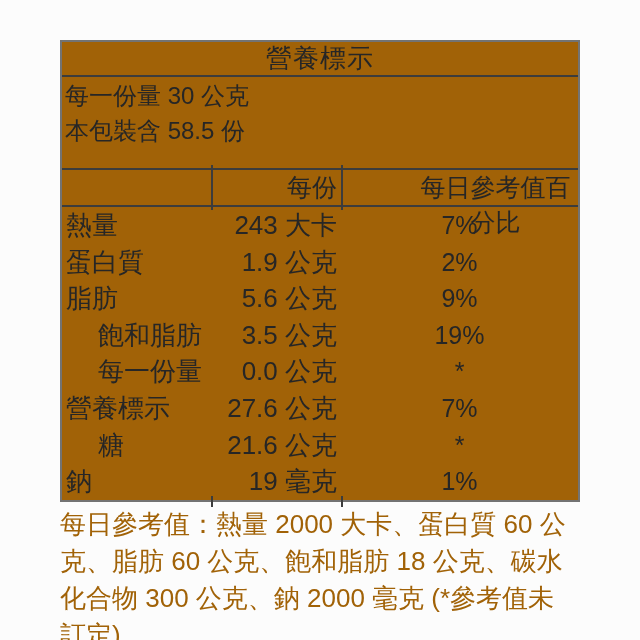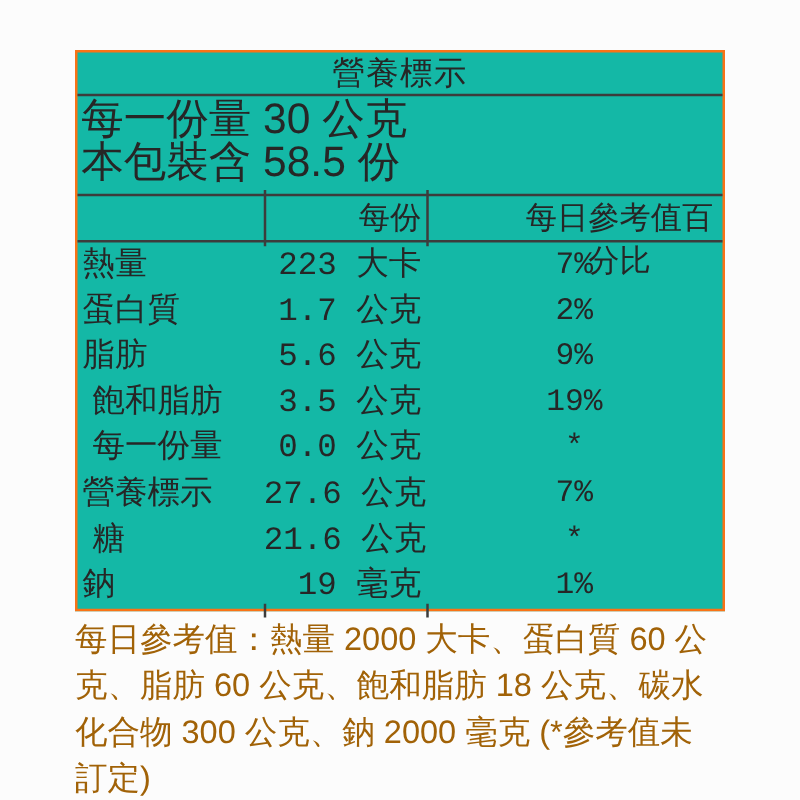--- a/index.html
+++ b/index.html
@@ -16,35 +16,35 @@
   }
   .sheet {
     width: 520px;
     margin: 0 auto;
     padding-top: 40px;
   }
   .box {
     position: relative;
     box-sizing: border-box;
     width: 520px;
-    border: 2px solid #f97316;
-    background: #14b8a6;
+    border: 2px solid #737373;
+    background: #a16207;
   }
   .title-row {
     height: 33px;
     line-height: 33px;
     text-align: center;
     font-size: 26px;
     border-bottom: 2px solid #3c3c3c;
     letter-spacing: 1px;
   }
   .serving-section {
     border-bottom: 2px solid #3c3c3c;
-    padding: 1px 0 7px 3px;
-    font-size: 34px;
+    padding: 1px 0 20px 3px;
+    font-size: 24px;
   }
   .serving-section .line {
     height: 35px;
     line-height: 35px;
     white-space: nowrap;
   }
   .header-row {
     position: relative;
     display: flex;
     height: 35px;
@@ -63,24 +63,23 @@
   .col-divider.d1 { left: 149px; }
   .col-divider.d2 { left: 279px; }
   .c1 { width: 149px; box-sizing: border-box; padding-left: 4px; }
   .c2 { width: 130px; box-sizing: border-box; text-align: center; }
   .c3 { flex: 1; text-align: center; }
   .data-row {
     display: flex;
     height: 36.6px;
     line-height: 36.6px;
     font-size: 26px;
-    font-family: Liberation Mono, monospace;
   }
   .data-row .c1 { white-space: nowrap; }
-  .data-row.indent .c1 { padding-left: 12px; }
+  .data-row.indent .c1 { padding-left: 36px; }
   .data-row .c2 {
     text-align: right;
     padding-right: 4px;
     white-space: nowrap;
   }
   .data-row .c3 { font-size: 25px; }
   .bottom-tick {
     position: absolute;
     bottom: -7px;
     width: 2px;
@@ -113,27 +112,27 @@
     <div class="header-row">
       <span class="col-divider d1"></span>
       <span class="col-divider d2"></span>
       <div class="c1"></div>
       <div class="c2">每份</div>
       <div class="c3">每日參考值百分比</div>
     </div>
 
     <div class="data-row">
       <div class="c1">熱量</div>
-      <div class="c2">223 大卡</div>
+      <div class="c2">243 大卡</div>
       <div class="c3">7%</div>
     </div>
 
     <div class="data-row">
       <div class="c1">蛋白質</div>
-      <div class="c2">1.7 公克</div>
+      <div class="c2">1.9 公克</div>
       <div class="c3">2%</div>
     </div>
 
     <div class="data-row">
       <div class="c1">脂肪</div>
       <div class="c2">5.6 公克</div>
       <div class="c3">9%</div>
     </div>
 
     <div class="data-row indent">

